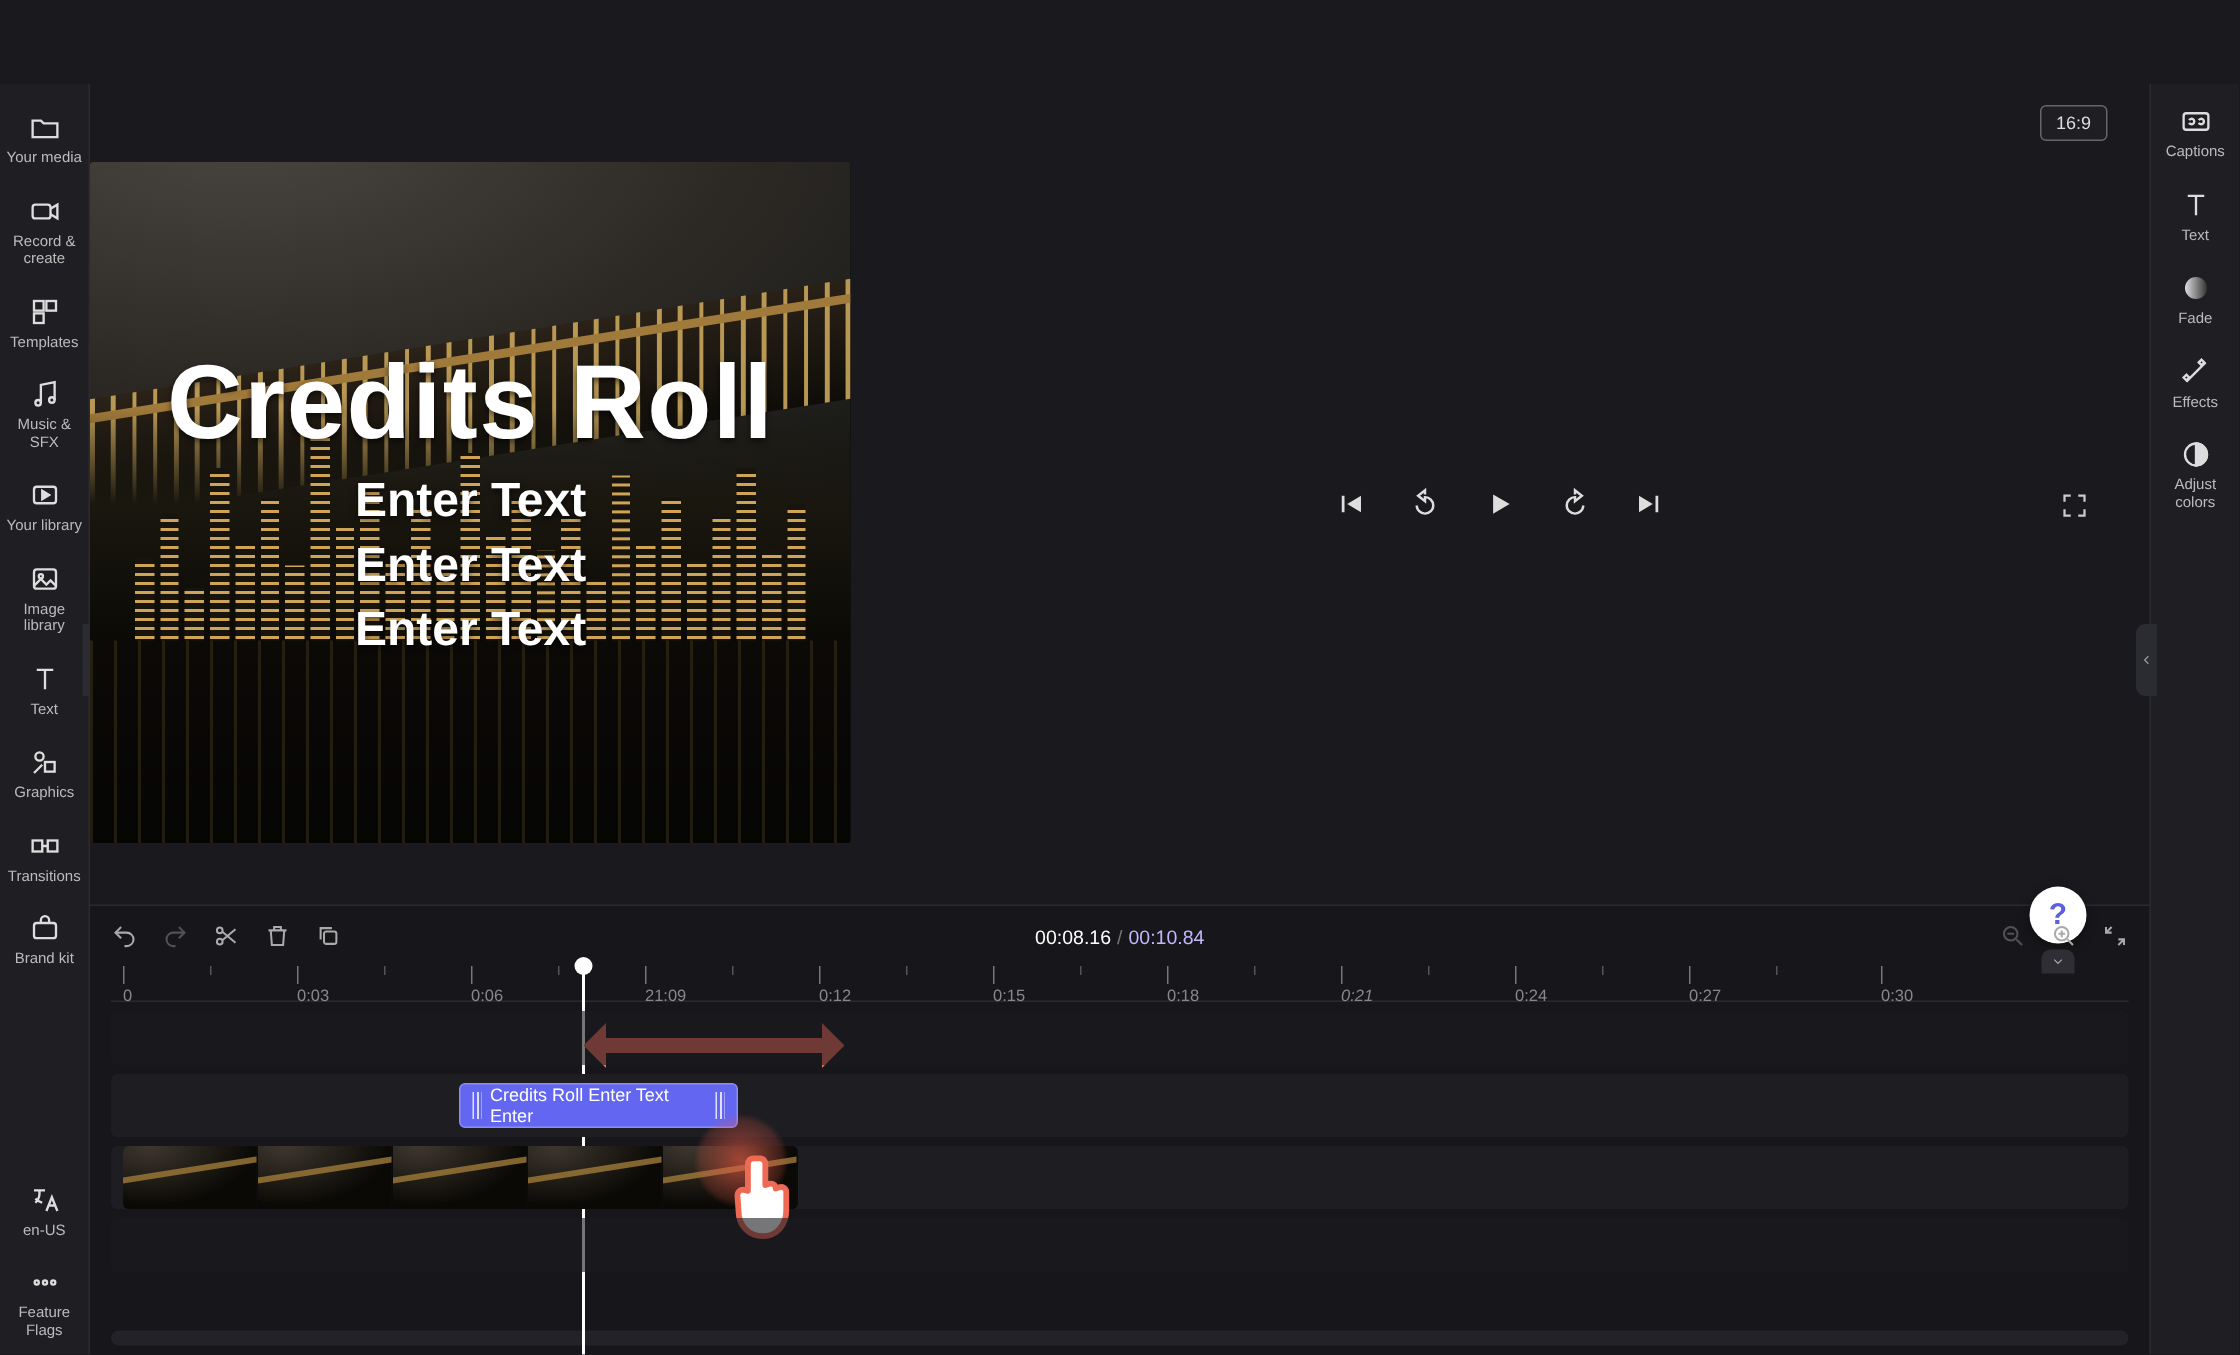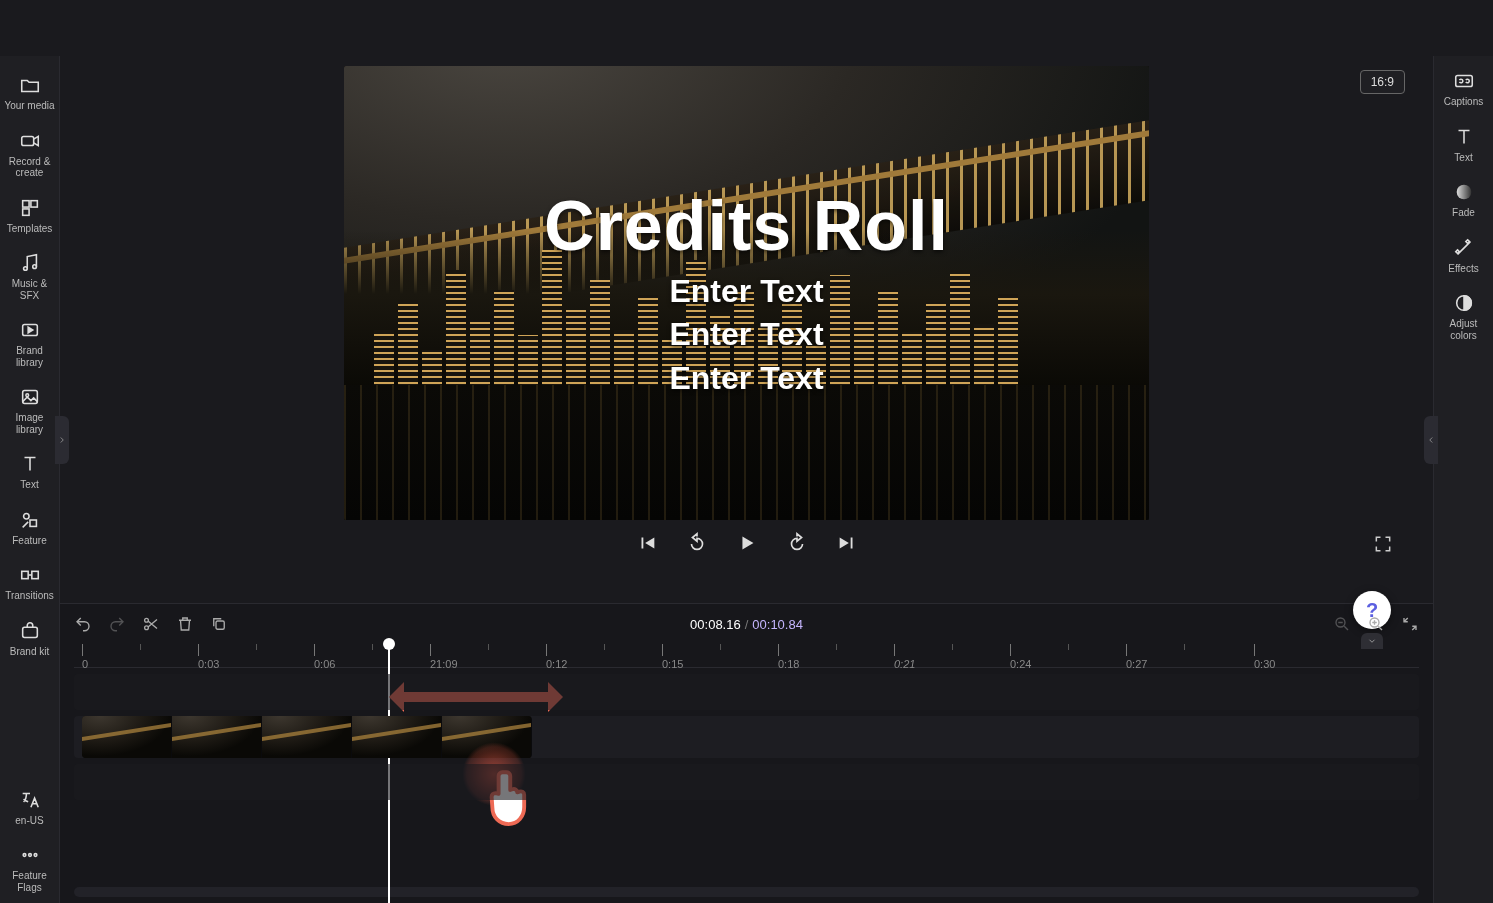--- a/index.html
+++ b/index.html
@@ -90,21 +90,21 @@
     position:absolute; left:-10px; top:360px;
     width:14px; height:48px; background:#2b2b32;
     border-radius:6px 0 0 6px;
     display:flex; align-items:center; justify-content:center;
     cursor:pointer; color:#999;
   }
 
   
   .center {
     grid-column:2; grid-row:2;
-    display:flex; flex-direction:column; align-items:center;
+    display:flex; flex-direction:row; align-items:center;
     position:relative;
   }
   .aspect-badge {
     position:absolute; top:14px; right:28px;
     border:1px solid #666; border-radius:4px;
     padding:4px 10px; font-size:12px; color:#ddd; cursor:pointer;
     background:#1f1f23;
   }
   .preview-wrap {
     margin-top:10px;
@@ -323,21 +323,21 @@
           <circle cx="7" cy="18" r="2"></circle>
           <circle cx="17" cy="16" r="2"></circle>
         </svg>
       <span>Music &amp; SFX</span>
     </div>
     <div class="side-item">
       <svg class="ico" viewBox="0 0 24 24" fill="none" stroke="currentColor" stroke-width="1.7">
           <rect x="4" y="6" width="16" height="12" rx="2"></rect>
           <path d="M10 9l5 3-5 3z" fill="currentColor"></path>
         </svg>
-      <span>Brand library</span>
+      <span>Your library</span>
     </div>
     <div class="side-item">
       <svg class="ico" viewBox="0 0 24 24" fill="none" stroke="currentColor" stroke-width="1.7">
           <rect x="4" y="5" width="16" height="14" rx="2"></rect>
           <circle cx="9" cy="10" r="1.5"></circle>
           <path d="M4 17l5-5 4 4 3-3 4 4"></path>
         </svg>
       <span>Image library</span>
     </div>
     <div class="side-item">
@@ -345,21 +345,21 @@
           <path d="M6 5h12M12 5v14"></path>
         </svg>
       <span>Text</span>
     </div>
     <div class="side-item">
       <svg class="ico" viewBox="0 0 24 24" fill="none" stroke="currentColor" stroke-width="1.7">
           <circle cx="8" cy="8" r="3"></circle>
           <rect x="12" y="12" width="7" height="7"></rect>
           <path d="M4 20l6-6"></path>
         </svg>
-      <span>Feature</span>
+      <span>Graphics</span>
     </div>
     <div class="side-item">
       <svg class="ico" viewBox="0 0 24 24" fill="none" stroke="currentColor" stroke-width="1.7">
           <rect x="3" y="8" width="7" height="8"></rect>
           <rect x="14" y="8" width="7" height="8"></rect>
           <path d="M10 12h4"></path>
         </svg>
       <span>Transitions</span>
     </div>
     <div class="side-item">
@@ -613,20 +613,27 @@
         <div class="tick major" style="left: 1180px;">0:30</div>
       </div>
 
     <div class="tracks">
       <div class="playhead" id="playhead" style="left: 314px;"></div>
 
       <div class="anno-arrow" style="left:322px; top:24px; width:160px"></div>
 
       <div class="track-row empty"></div>
 
+      <div class="track-row" style="height:42px">
+        <div class="text-clip" id="textclip" style="left: 232px; width: 186px;">
+          <span class="grip"></span>
+          <span>Credits Roll Enter Text Enter</span>
+          <span class="grip right"></span>
+        </div>
+      </div>
 
       <div class="track-row">
         <div class="video-track" id="vtrack" style="left: 8px;">
             <div class="thumb"></div>
             <div class="thumb"></div>
             <div class="thumb"></div>
             <div class="thumb"></div>
             <div class="thumb"></div>
           </div>
       </div>

